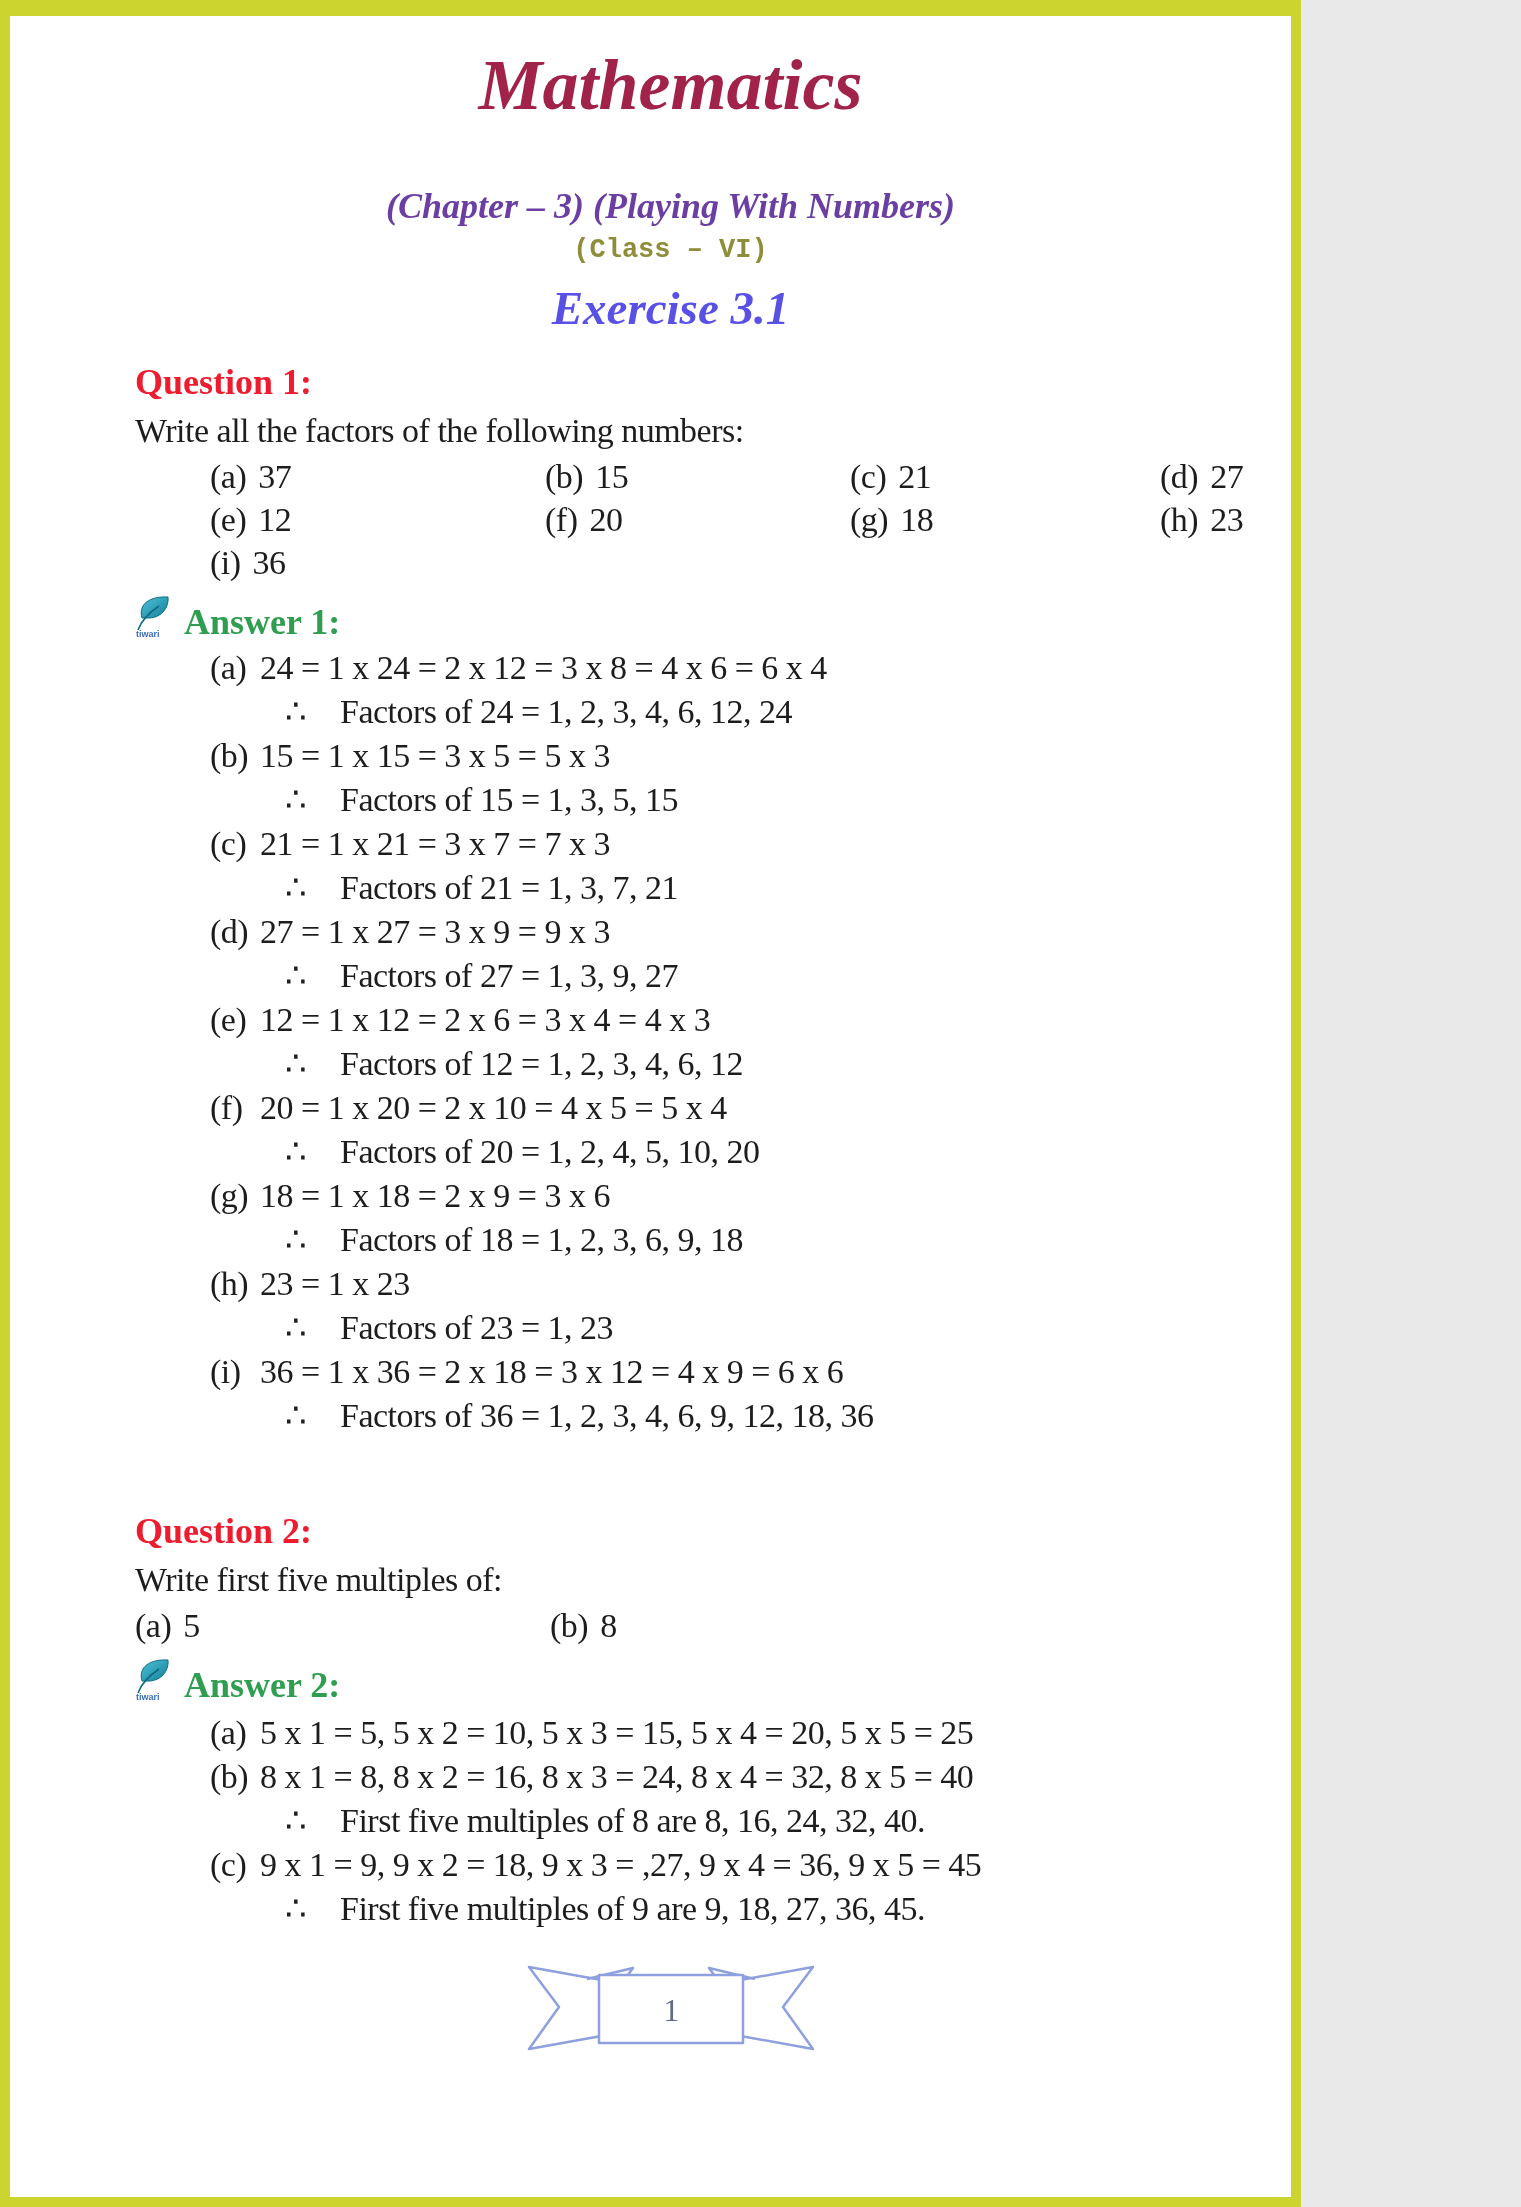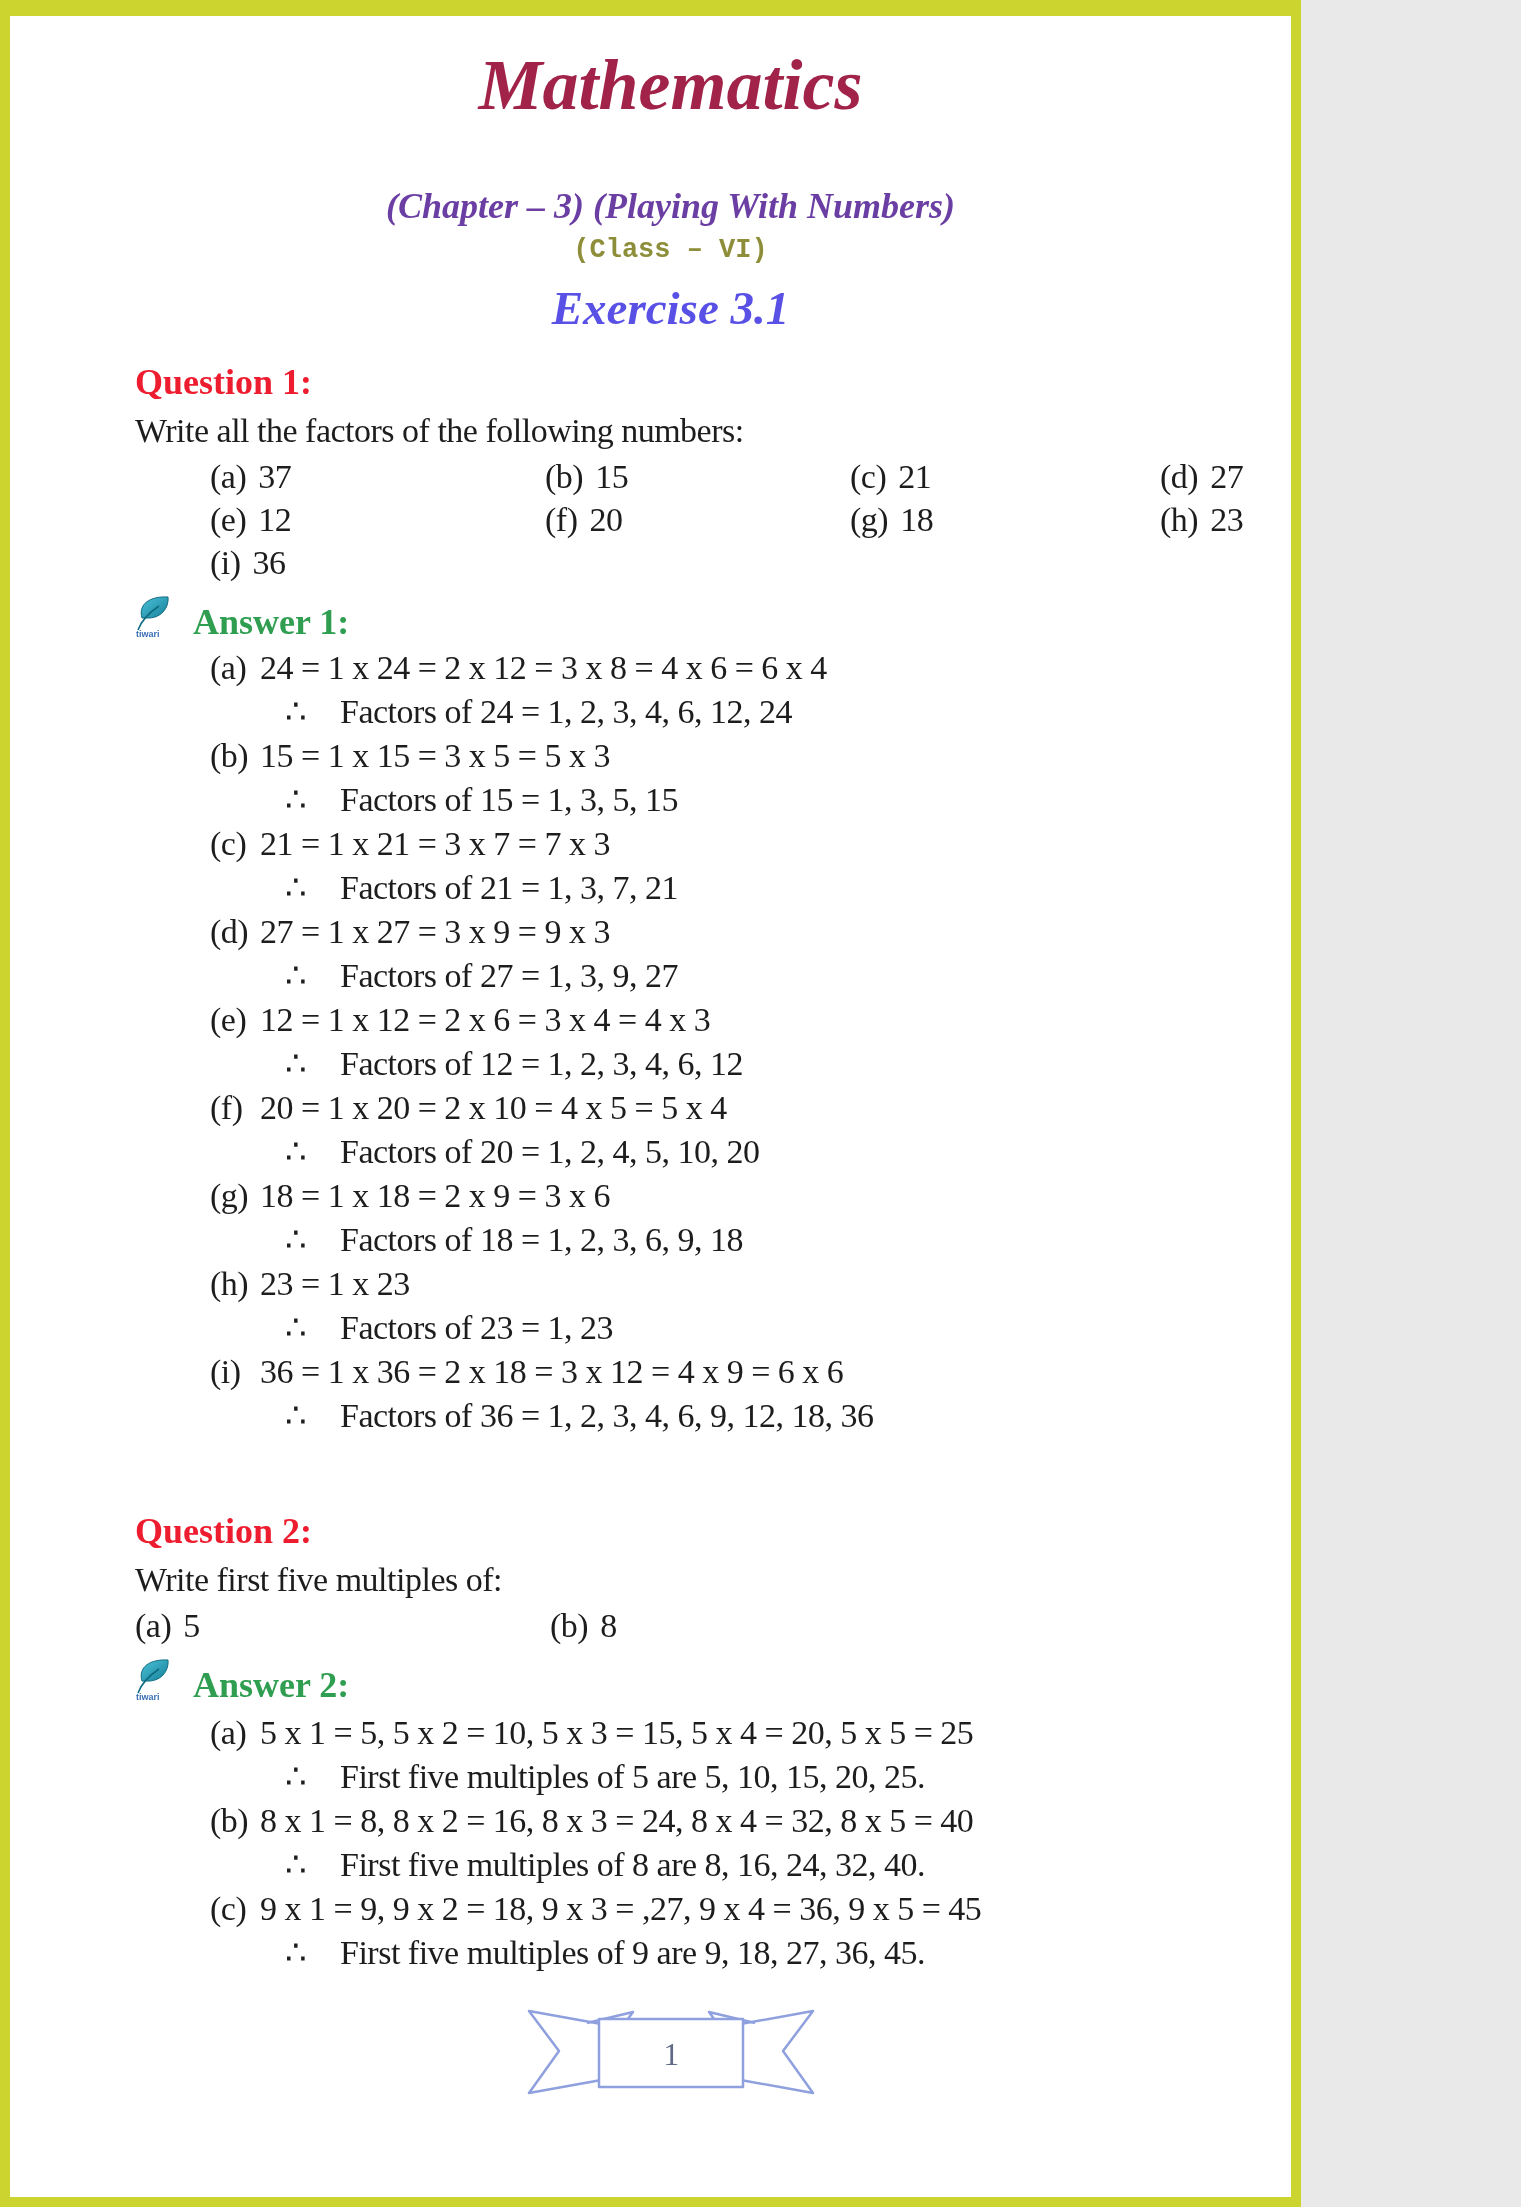--- a/index.html
+++ b/index.html
@@ -75,21 +75,21 @@
   }
   .opt-grid.q2{
     grid-template-columns:415px 405px auto;
     padding-left:0;
   }
   .opt .o-letter{margin-right:12px;}
   .ans-head{
     margin-top:6px;
     display:flex;
     align-items:flex-end;
-    gap:22px;
+    gap:13px;
     font-size:36px;
     font-weight:bold;
     color:#2f9e50;
     letter-spacing:0;
     line-height:40px;
   }
   .ans-head .logo{flex:none;position:relative;top:4px;}
   .ans-list{margin-top:4px;}
   .ans-list.a2{margin-top:6px;}
   .row{line-height:44px;white-space:nowrap;}
@@ -177,21 +177,20 @@
           <path d="M7 24 C3 10 15 2 33 3 C34 14 26 25 11 24 Z" fill="url(#leafg)" stroke="#0e6b80" stroke-width="1"></path>
           <path d="M3 36 C6 28 12 20 24 12" fill="none" stroke="#0e6b80" stroke-width="1.6"></path>
           <text x="1" y="43" font-size="9" font-family="Liberation Sans, sans-serif" fill="#3a6fb5">tiwari</text>
         </svg>
       </span>
       <span>Answer 2:</span>
     </div>
 
     <div class="ans-list a2">
       <div class="row eq"><span class="letter">(a)</span><span>5 x 1 = 5, 5 x 2 = 10, 5 x 3 = 15, 5 x 4 = 20, 5 x 5 = 25</span></div>
-      <div class="row res"><span class="therefore">∴</span><span>First five multiples of 5 are 5, 10, 15, 20, 25.</span></div>
       <div class="row eq"><span class="letter">(b)</span><span>8 x 1 = 8, 8 x 2 = 16, 8 x 3 = 24, 8 x 4 = 32, 8 x 5 = 40</span></div>
       <div class="row res"><span class="therefore">∴</span><span>First five multiples of 8 are 8, 16, 24, 32, 40.</span></div>
       <div class="row eq"><span class="letter">(c)</span><span>9 x 1 = 9, 9 x 2 = 18, 9 x 3 = ,27, 9 x 4 = 36, 9 x 5 = 45</span></div>
       <div class="row res"><span class="therefore">∴</span><span>First five multiples of 9 are 9, 18, 27, 36, 45.</span></div>
     </div>
 
     <div class="ribbon-wrap">
       <svg width="300" height="96" viewBox="0 0 300 96">
         <g fill="#ffffff" stroke="#8fa0de" stroke-width="2.5" stroke-linejoin="round">
           <polygon points="86,22 8,8 38,48 8,90 86,76"></polygon>

